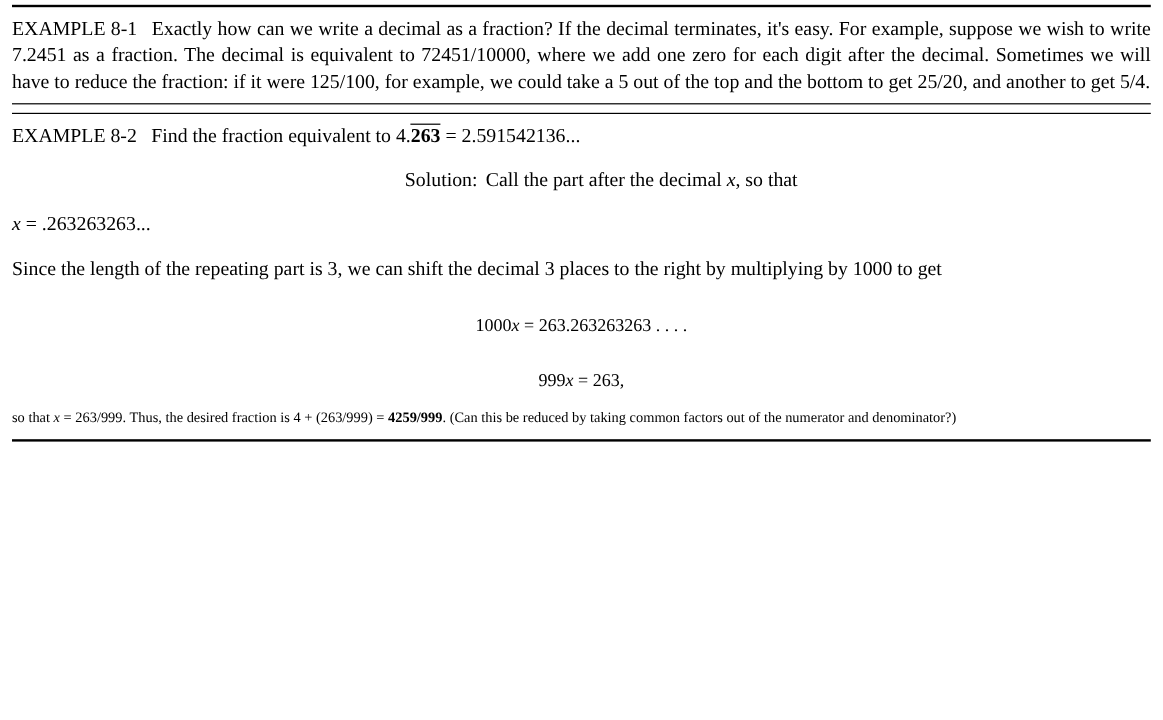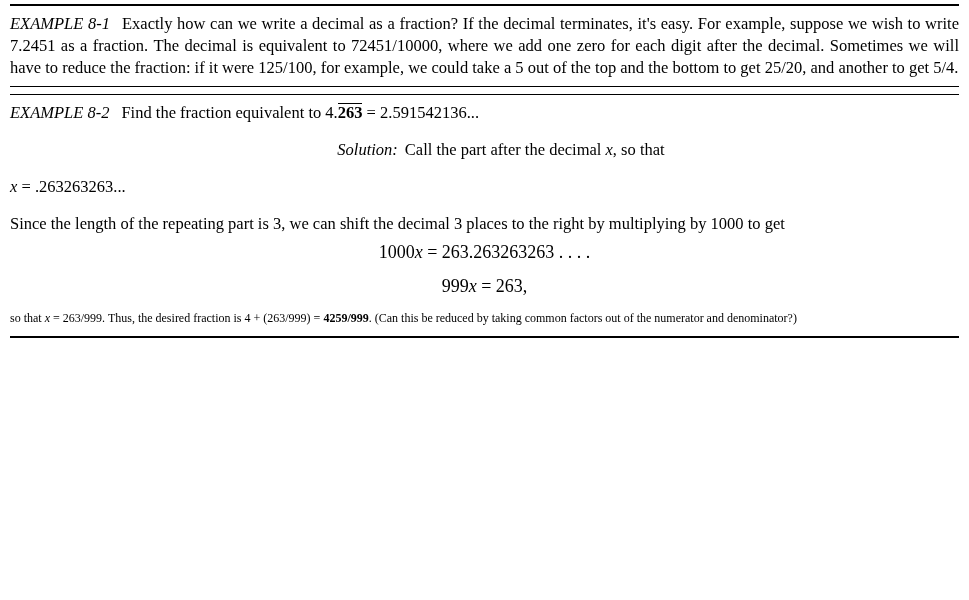--- a/index.html
+++ b/index.html
@@ -37,21 +37,20 @@
     height: 0;
   }
   .block {
     font-size: 16.5px;
     line-height: 1.33;
     text-align: justify;
     text-justify: inter-word;
     hyphens: none;
   }
   .head {
-    font-style: italic;
   }
   .gap {
     display: inline-block;
     width: 12px;
   }
   .gap-sm {
     display: inline-block;
     width: 7px;
   }
   .solution {
@@ -62,22 +61,22 @@
     text-align: center;
   }
   .eq {
     text-align: left;
     font-size: 16.5px;
     margin-top: 16px;
     margin-bottom: 16px;
   }
   .eq-tight {
     text-align: center;
-    font-size: 18px;
-    margin-top: 7px;
+    font-size: 15px;
+    margin-top: 29px;
     margin-bottom: 13px;
   }
   .para {
     margin-top: 15px;
     font-size: 16.5px;
     line-height: 1.33;
     text-align: justify;
   }
   .para-last {
     margin-top: 14px;

